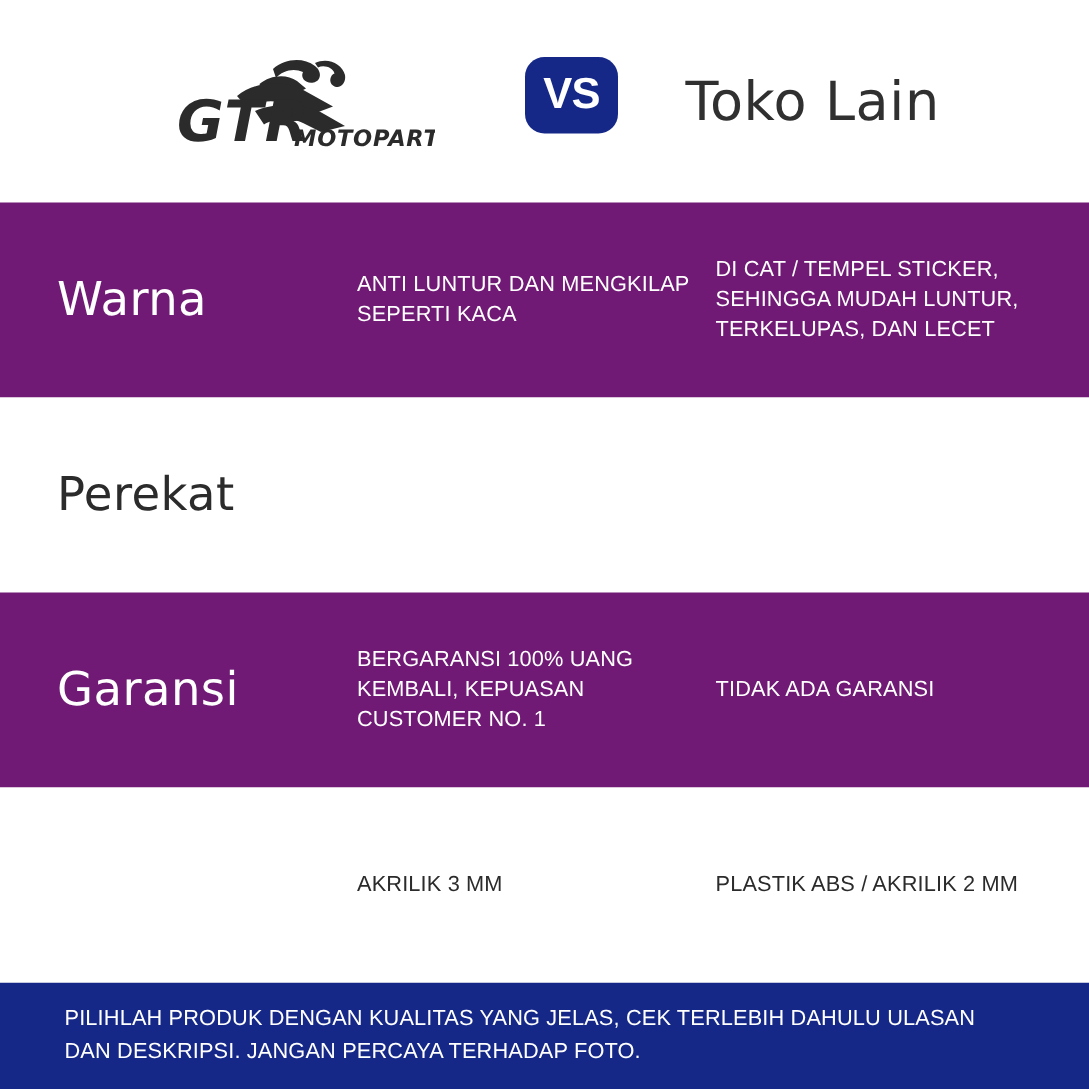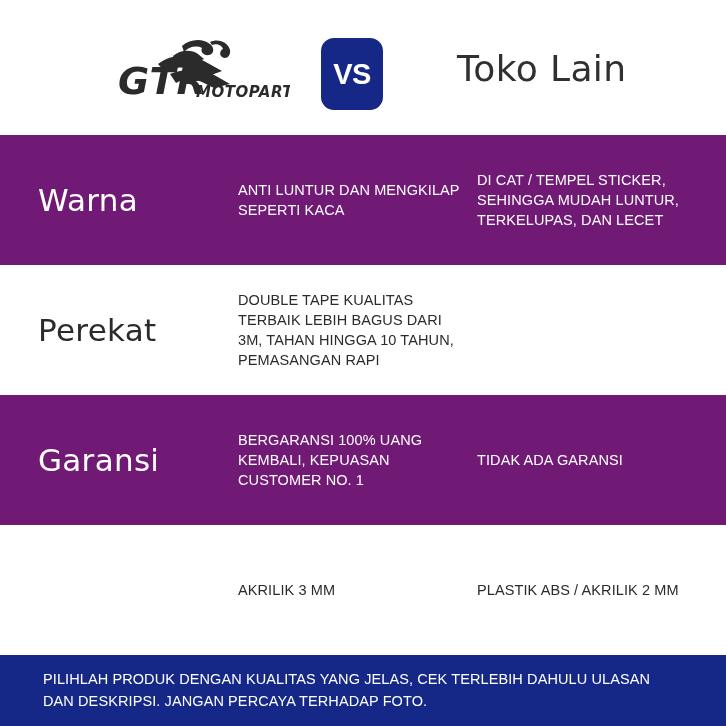--- a/index.html
+++ b/index.html
@@ -36,24 +36,24 @@
     position: absolute;
     left: 118px;
     top: 30px;
     width: 172px;
     height: 72px;
   }
   .brand-logo svg { display: block; }
 
   .vs-badge {
     position: absolute;
-    left: 321px;
+    left: 350px;
     top: 38px;
     width: 62px;
-    height: 72px;
+    height: 51px;
     background: #152888;
     border-radius: 13px;
     display: flex;
     align-items: center;
     justify-content: center;
   }
   .vs-badge span {
     color: #ffffff;
     font-size: 29px;
     font-weight: bold;
@@ -164,21 +164,20 @@
   </div>
 
   <div class="row red">
     <div class="row-label">Warna</div>
     <div class="col-ours">ANTI LUNTUR DAN MENGKILAP SEPERTI KACA</div>
     <div class="col-theirs">DI CAT / TEMPEL STICKER, SEHINGGA MUDAH LUNTUR, TERKELUPAS, DAN LECET</div>
   </div>
 
   <div class="row white">
     <div class="row-label">Perekat</div>
-    <div class="col-ours">DOUBLE TAPE KUALITAS TERBAIK LEBIH BAGUS DARI 3M, TAHAN HINGGA 10 TAHUN, PEMASANGAN RAPI</div>
   </div>
 
   <div class="row red">
     <div class="row-label">Garansi</div>
     <div class="col-ours">BERGARANSI 100% UANG KEMBALI, KEPUASAN CUSTOMER NO. 1</div>
     <div class="col-theirs">TIDAK ADA GARANSI</div>
   </div>
 
   <div class="row white">
     <div class="col-ours">AKRILIK 3 MM</div>

